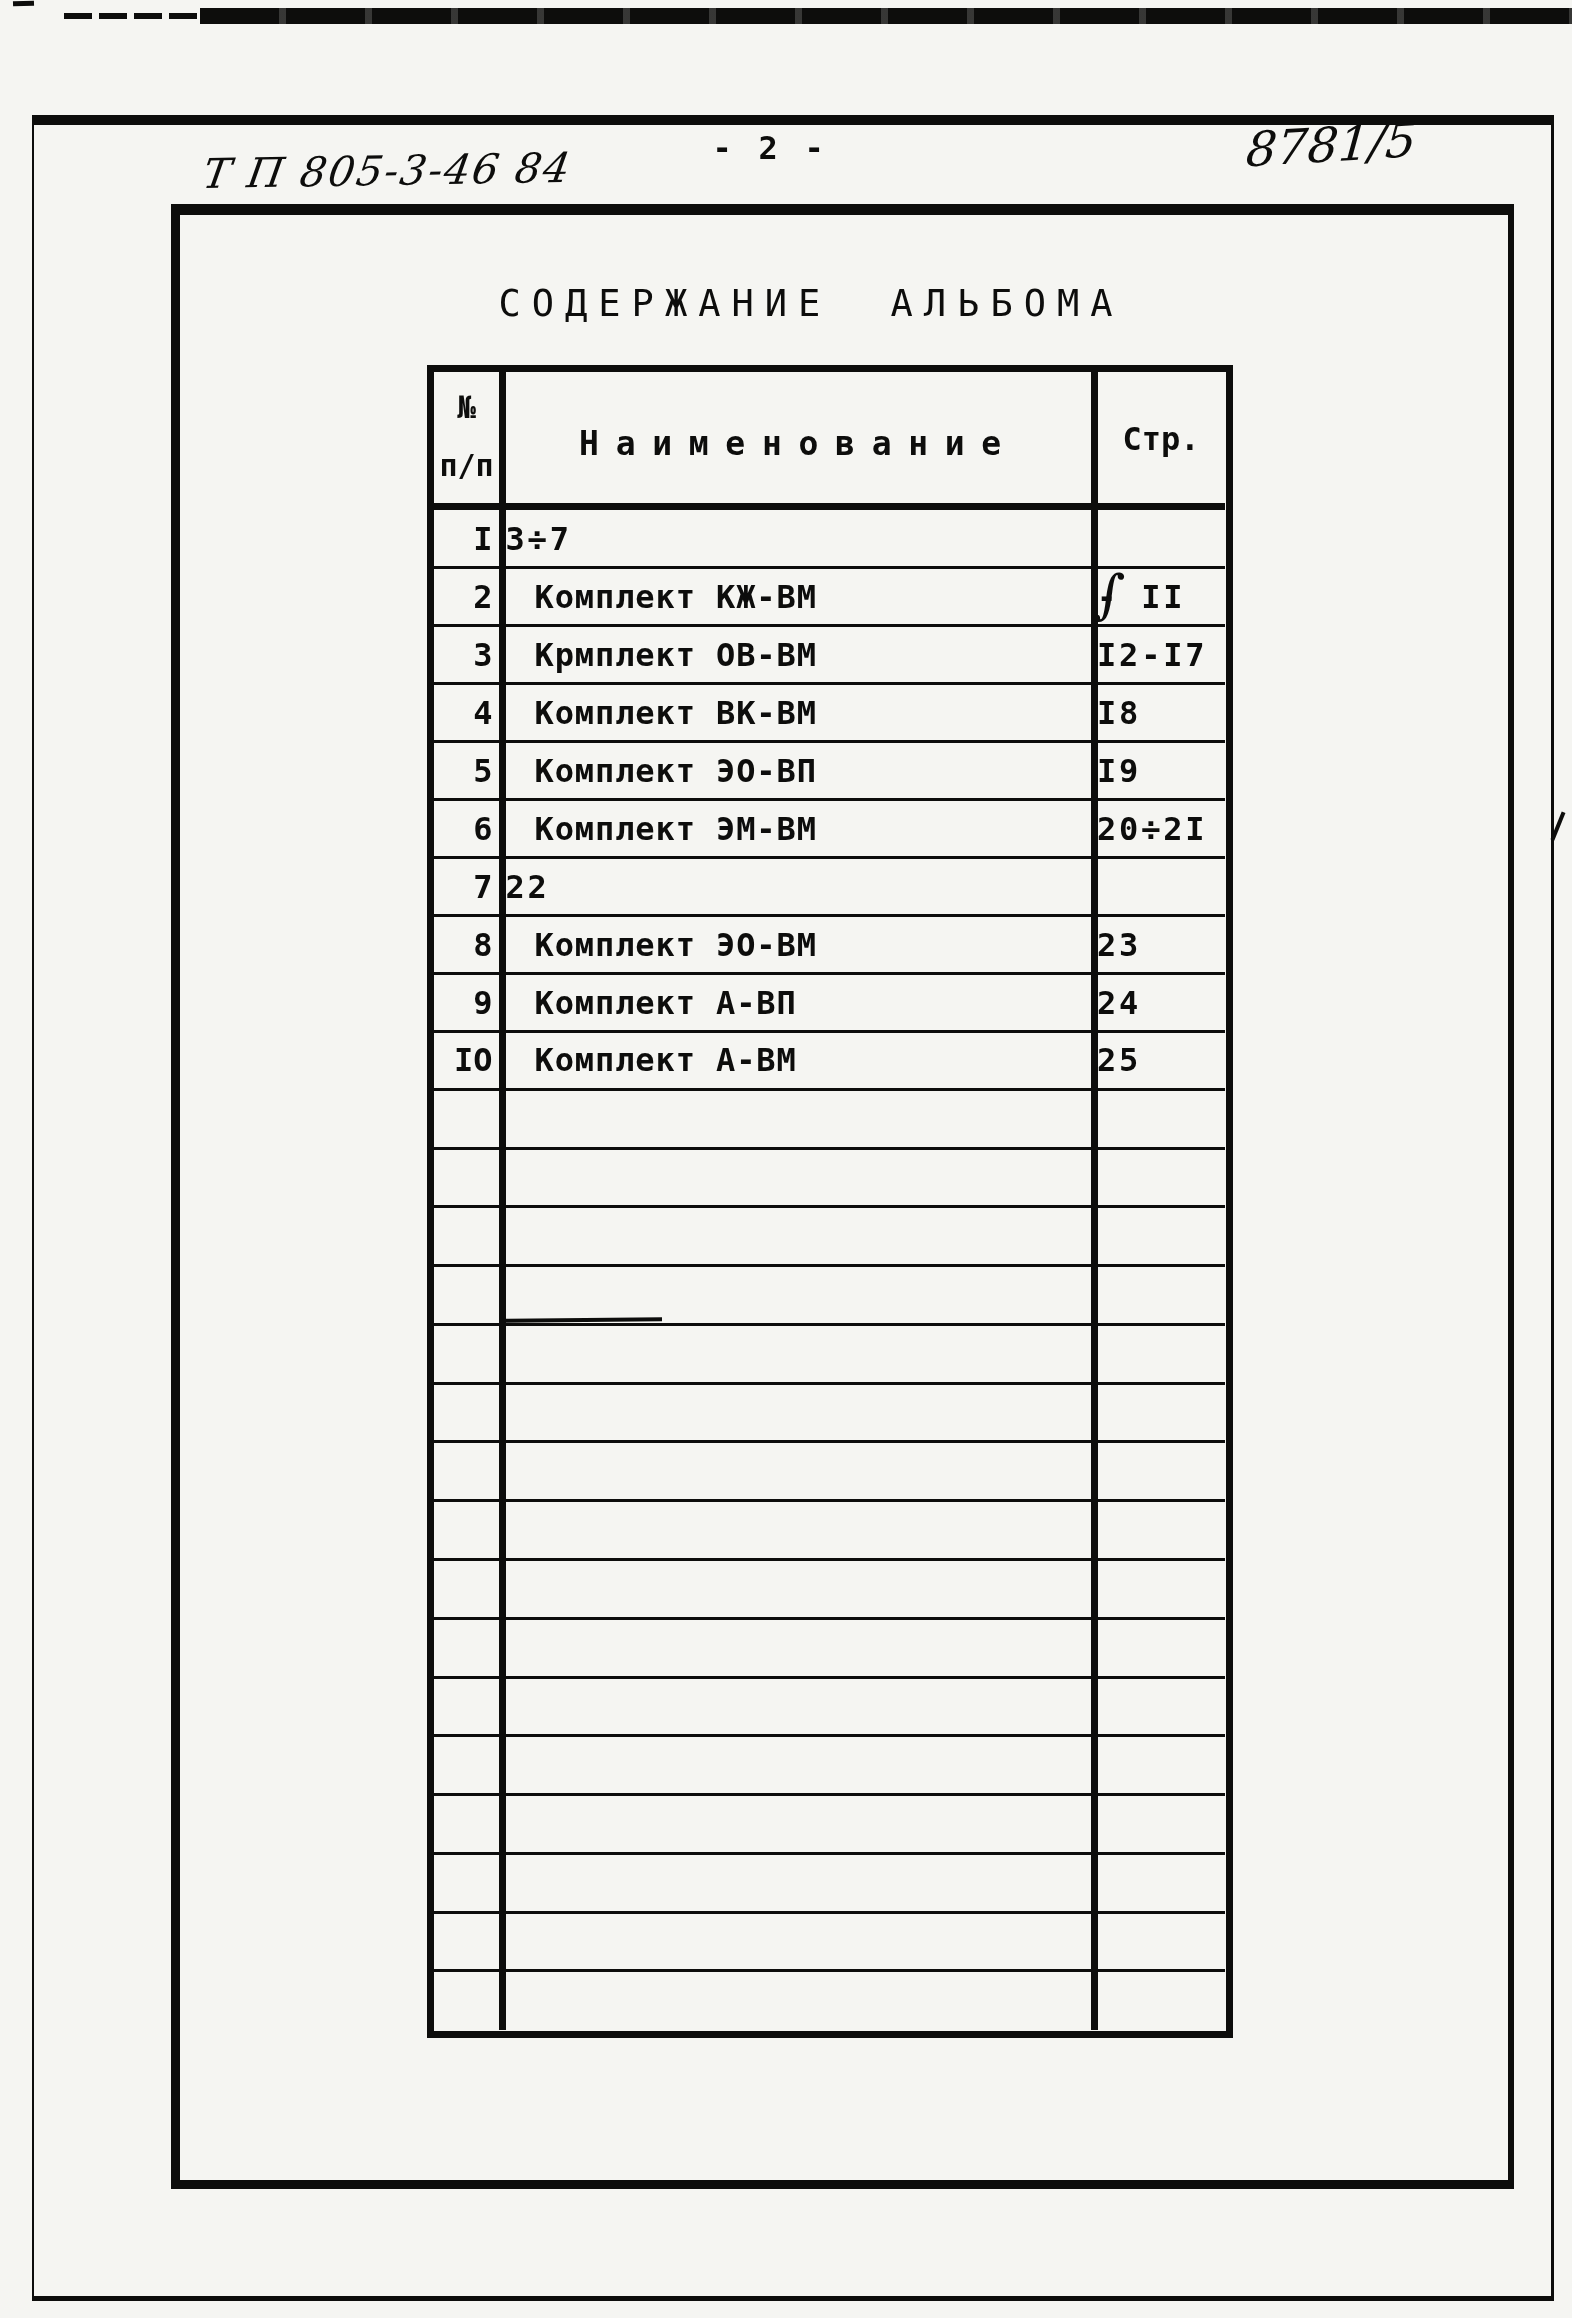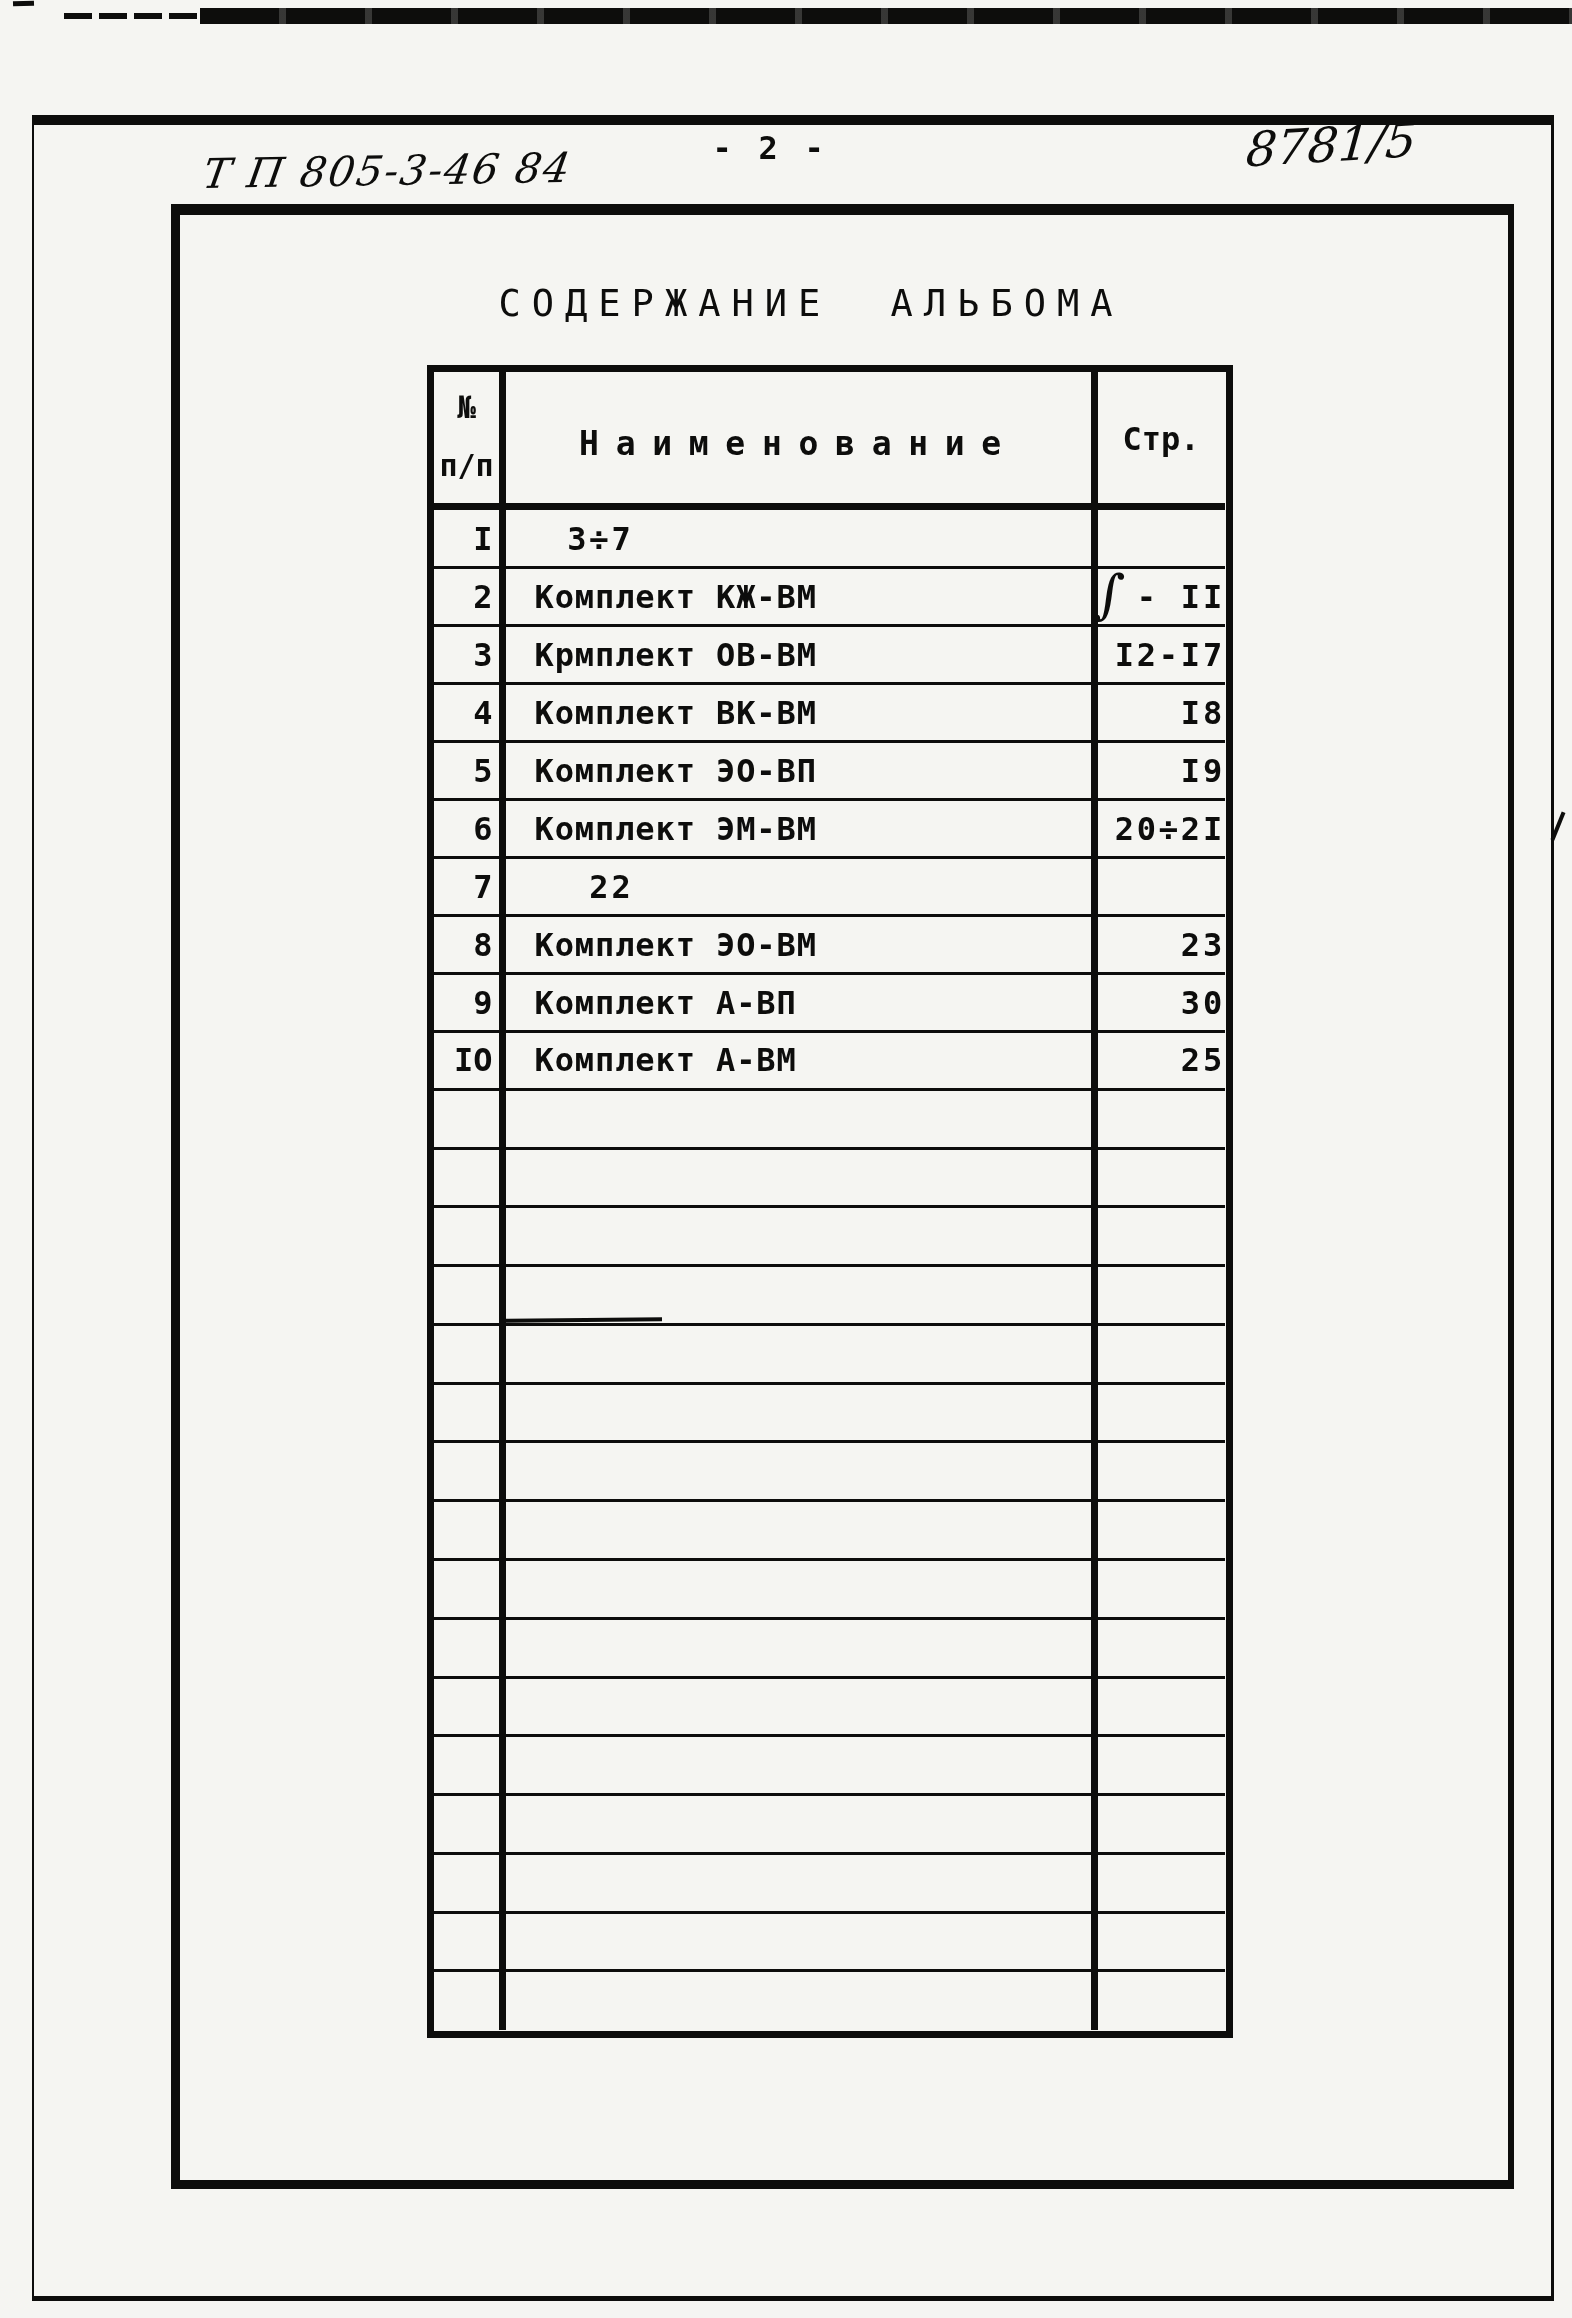--- a/index.html
+++ b/index.html
@@ -39,21 +39,21 @@
   #header-sep{position:absolute;left:0;top:131px;width:791px;height:7.4px;background:var(--ink);}
   .rowline{position:absolute;left:0;width:791px;height:3.2px;background:var(--ink);}
   .hcell{position:absolute;font-weight:700;}
   #h-num1{left:0;top:16.7px;width:65px;text-align:center;font-size:31px;}
   #h-num2{left:0;top:76px;width:65px;text-align:center;font-size:30px;}
   #h-name{left:72px;top:52px;width:585px;text-align:center;font-size:33px;letter-spacing:16.7px;white-space:nowrap;}
   #h-page{left:663px;top:48px;width:128px;text-align:center;font-size:32px;}
   .trow{position:absolute;left:0;width:791px;display:flex;align-items:center;}
   .trow .c1{width:65px;box-sizing:border-box;text-align:right;padding-right:6.5px;font-size:32px;font-weight:700;}
   .trow .c2{width:585px;box-sizing:border-box;text-align:left;padding-left:29px;margin-left:6.5px;font-size:32px;font-weight:700;letter-spacing:0.9px;white-space:nowrap;}
-  .trow .c3{width:128px;margin-left:6.5px;text-align:right;font-size:32px;font-weight:700;letter-spacing:2.8px;white-space:nowrap;position:relative;}
+  .trow .c3{width:128px;margin-left:6.5px;text-align:left;font-size:32px;font-weight:700;letter-spacing:2.8px;white-space:nowrap;position:relative;}
   .pmark{font-family:"DejaVu Serif",serif;font-style:italic;font-weight:400;font-size:55px;letter-spacing:0;
     position:absolute;left:-1.9px;top:-16px;transform:rotate(6deg);}
   
   #top-line-a{left:64px;top:13px;width:135px;height:5.6px;
     background:repeating-linear-gradient(90deg,var(--ink) 0 28px, transparent 28px 35px);}
   #top-line-b{left:200px;top:8.3px;width:1373px;height:16px;}
   #top-tick{left:13px;top:0.9px;width:21.3px;height:4.6px;transform:rotate(-2deg);}
   #margin-slash{left:1556px;top:811px;width:3.7px;height:30px;transform:rotate(22deg);}
   #stray-dash{left:503px;top:1318px;width:159px;height:3.7px;transform:rotate(-.5deg);}
 </style>
@@ -125,21 +125,21 @@
         <div class="rowline" style="top: 542px;"></div>
         <div class="trow" style="top: 544px; height: 58px;">
           <div class="c1">8</div>
           <div class="c2">Комплект ЭО-ВМ</div>
           <div class="c3"><span>23</span></div>
         </div>
         <div class="rowline" style="top: 600px;"></div>
         <div class="trow" style="top: 602px; height: 58px;">
           <div class="c1">9</div>
           <div class="c2">Комплект А-ВП</div>
-          <div class="c3"><span>30</span></div>
+          <div class="c3"><span>24</span></div>
         </div>
         <div class="rowline" style="top: 658px;"></div>
         <div class="trow" style="top: 659px; height: 58px;">
           <div class="c1">IO</div>
           <div class="c2">Комплект А-ВМ</div>
           <div class="c3"><span>25</span></div>
         </div>
         <div class="rowline" style="top: 716px;"></div>
         <div class="rowline" style="top: 775px;"></div>
         <div class="rowline" style="top: 833px;"></div>

